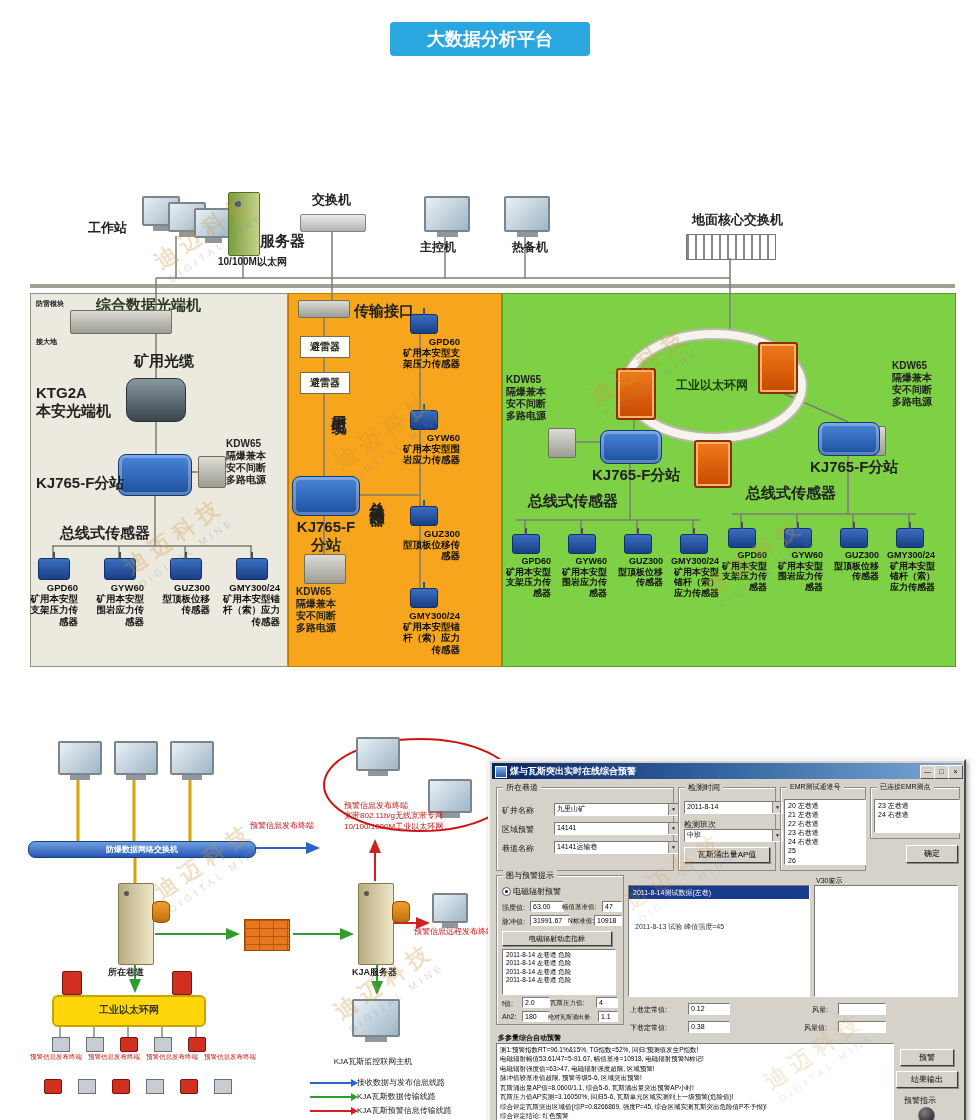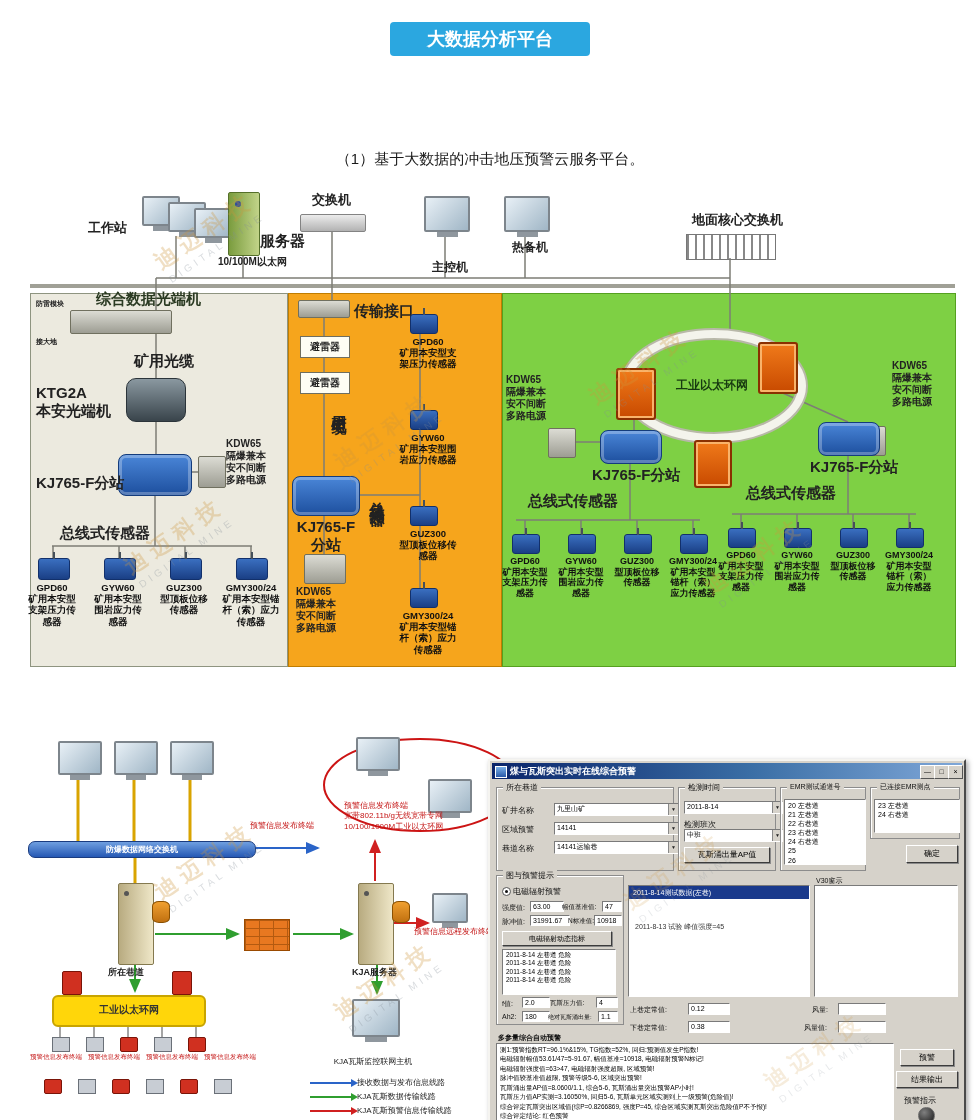--- a/index.html
+++ b/index.html
@@ -14,21 +14,21 @@
   .intro{position:absolute;left:30px;top:74px;width:920px;font-size:15.5px;line-height:1.7;text-align:justify;color:#1a1a1a;}
   .caption{position:absolute;left:0;width:980px;text-align:center;font-size:15px;color:#1a1a1a;}
   
   .fig{position:absolute;left:0;width:980px;}
   .panel{position:absolute;border:1px solid #8e9480;}
   .groundline{position:absolute;background:#a0a096;}
   .lbl{position:absolute;font-weight:bold;color:#222;line-height:1.2;}
   .f7{font-size:7px;}.f8{font-size:8px;}.f9{font-size:9px;}.f10{font-size:10px;}
   .f11{font-size:15px;}.f12{font-size:12px;}.f13{font-size:13px;}
   .vert{writing-mode:vertical-rl;letter-spacing:2px;}
-  .senslbl{position:absolute;text-align:center;font-size:9.5px;line-height:1.18;font-weight:bold;color:#111;}
+  .senslbl{position:absolute;text-align:right;font-size:9.5px;line-height:1.18;font-weight:bold;color:#111;}
   .senslbl .m{display:block;}
   
   .mon{position:absolute;border:2px solid #7d858c;background:linear-gradient(135deg,#e8f0f6,#a0b6c6);border-radius:2px;}
   .mon::after{content:"";position:absolute;left:25%;right:25%;bottom:-7px;height:5px;background:#8f979e;}
   .tower{position:absolute;background:linear-gradient(90deg,#7a9c3e,#c2d489);border:1px solid #55702a;border-radius:2px;}
   .tower::after{content:"";position:absolute;left:6px;top:8px;width:6px;height:6px;border-radius:50%;background:#2c4e9c;}
   .tower2{position:absolute;background:linear-gradient(90deg,#b8ab80,#efe7c8);border:1px solid #84794f;border-radius:2px;}
   .tower2::after{content:"";position:absolute;left:5px;top:7px;width:5px;height:5px;border-radius:50%;background:#555;}
   .switchdev{position:absolute;background:linear-gradient(#ececec,#b2b2b2);border:1px solid #838383;border-radius:2px;}
   .coreswitch{position:absolute;background:linear-gradient(#e2e2e2,#a8a8a8);border:1px solid #777;
@@ -89,21 +89,20 @@
        background:radial-gradient(circle at 35% 30%,#808080,#151515);}
   .chartbox{position:absolute;background:#fff;border:1px solid;border-color:#7a7a7a #fff #fff #7a7a7a;overflow:hidden;}
   .chart-hd{position:absolute;left:0;right:0;top:0;height:13px;background:#1a3a8c;color:#fff;font-size:7px;line-height:13px;padding-left:4px;}
 </style>
 </head>
 <body>
 
 <div class="page">
 
   <div class="badge">大数据分析平台</div>
-  <div class="caption" style="top:150px;">（1）基于大数据的冲击地压预警云服务平台。</div>
 
   <div class="fig" style="top:190px;height:495px;">
 
     <div class="panel" style="left:30px;top:103px;width:256px;height:372px;background:#ECEADF;"></div>
     <div class="panel" style="left:288px;top:103px;width:212px;height:372px;background:#F6A51C;border-color:#c07d00;"></div>
     <div class="panel" style="left:502px;top:103px;width:452px;height:372px;background:#7ED044;border-color:#55a020;"></div>
     <div class="groundline" style="left:30px;top:94px;width:925px;height:4px;"></div>
 
     <svg class="d" style="left:0;top:0;" width="980" height="495">
       <path d="M176,46V88 M243,64V88 M332,40V88 M445,44V88 M525,44V88 M156,88H730 M730,68V144 M156,88V120 M332,88V110
@@ -118,27 +117,27 @@
     <div class="lbl f13" style="left:88px;top:30px;">工作站</div>
     <div class="mon" style="left:142px;top:6px;width:34px;height:26px;"></div>
     <div class="mon" style="left:168px;top:12px;width:34px;height:26px;"></div>
     <div class="mon" style="left:194px;top:18px;width:34px;height:26px;"></div>
     <div class="tower" style="left:228px;top:2px;width:30px;height:62px;"></div>
     <div class="lbl f11" style="left:260px;top:42px;">服务器</div>
     <div class="lbl f10" style="left:218px;top:66px;">10/100M以太网</div>
     <div class="lbl f13" style="left:312px;top:2px;">交换机</div>
     <div class="switchdev" style="left:300px;top:24px;width:64px;height:16px;"></div>
     <div class="mon" style="left:424px;top:6px;width:42px;height:32px;"></div>
-    <div class="lbl f12" style="left:432px;top:50px;margin-top:20px;">主控机</div>
+    <div class="lbl f12" style="left:420px;top:50px;">主控机</div>
     <div class="mon" style="left:504px;top:6px;width:42px;height:32px;"></div>
     <div class="lbl f12" style="left:512px;top:50px;">热备机</div>
     <div class="lbl f13" style="left:692px;top:22px;">地面核心交换机</div>
     <div class="coreswitch" style="left:686px;top:44px;width:88px;height:24px;"></div>
 
-    <div class="lbl f11" style="left:96px;top:100px;color:#2a3a22;">综合数据光端机</div>
+    <div class="lbl f11" style="left:96px;top:106px;color:#2a3a22;">综合数据光端机</div>
     <div class="devgray" style="left:70px;top:120px;width:100px;height:22px;"></div>
     <div class="lbl f7" style="left:36px;top:110px;">防雷模块</div>
     <div class="lbl f7" style="left:36px;top:148px;">接大地</div>
     <div class="lbl f11" style="left:134px;top:162px;">矿用光缆</div>
     <div class="lbl f11 pre" style="left:36px;top:194px;">KTG2A
 本安光端机</div>
     <div class="cyl" style="left:126px;top:188px;width:58px;height:42px;"></div>
     <div class="lbl f11" style="left:142px;top:238px;margin-top:29px;">电缆</div>
     <div class="kj" style="left:118px;top:264px;width:72px;height:40px;"></div>
     <div class="lbl f11" style="left:36px;top:284px;">KJ765-F分站</div>

